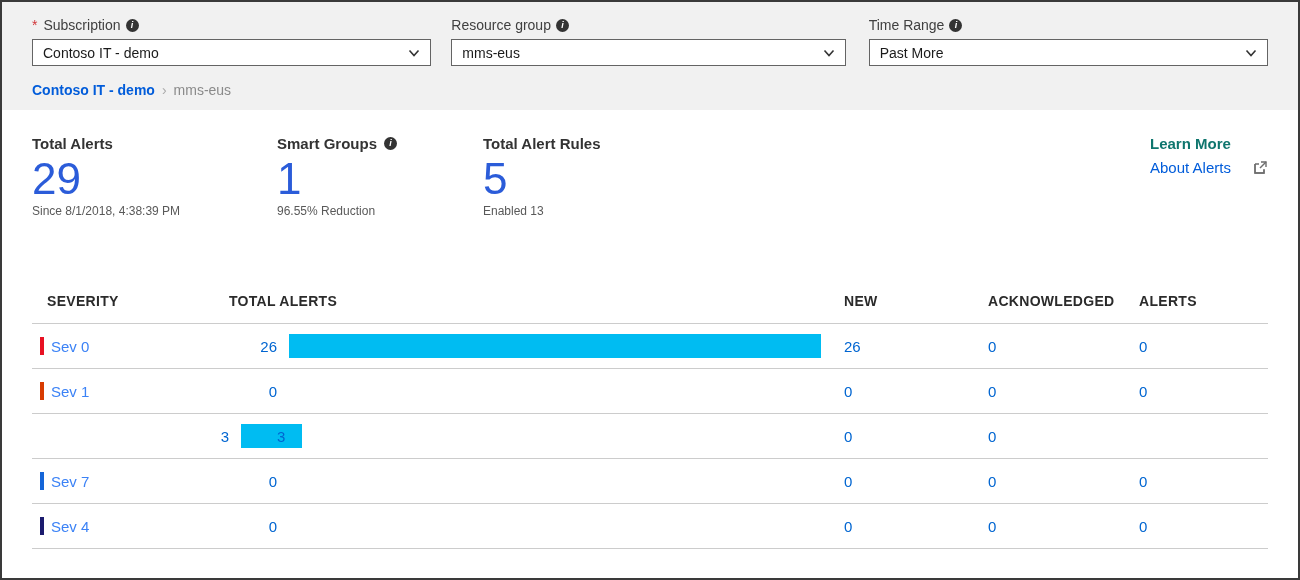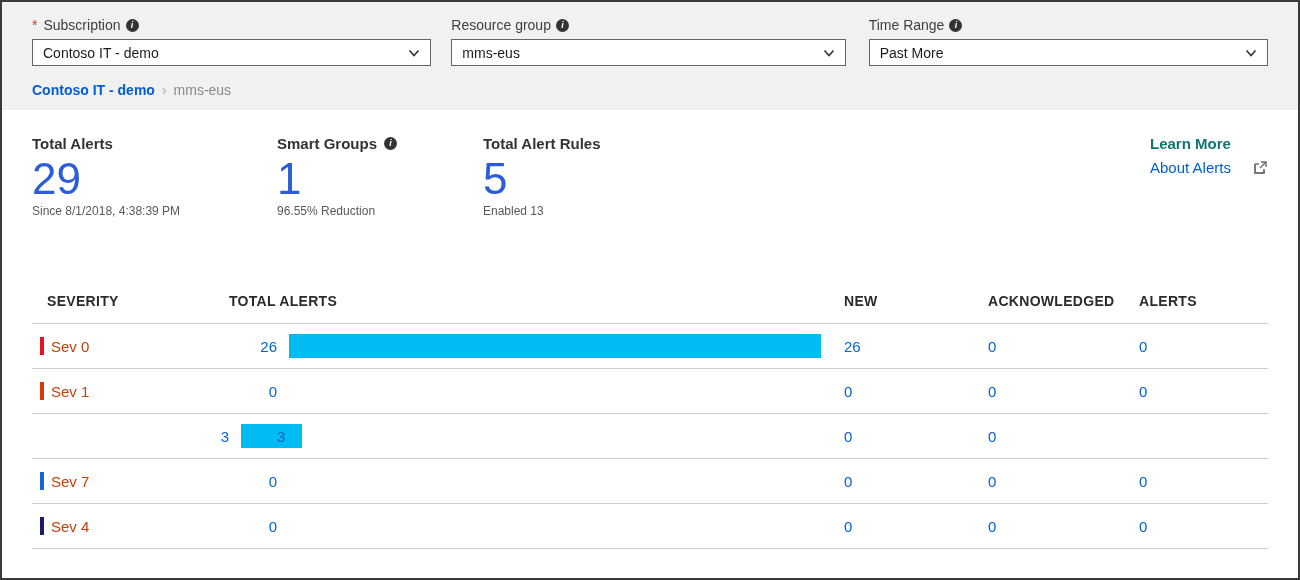--- a/index.html
+++ b/index.html
@@ -44,21 +44,21 @@
   .sev-table { margin:70px 30px 0; }
   .trow { display:grid; grid-template-columns:197px 48px 567px 144px 151px 1fr; align-items:center; }
   .thead { height:36px; border-bottom:1px solid #ccc; }
   .thead .hcell { font-size:14px; font-weight:bold; color:#2b2b2b;
     letter-spacing:.3px; align-self:start; padding-top:5px; }
   .h-sev { padding-left:15px; }
   .h-total { grid-column:2 / 4; }
   .tr { height:45px; border-bottom:1px solid #ccc; font-size:15px; }
   .sev-cell { display:flex; align-items:center; padding-left:8px; }
   .chip { width:4px; height:18px; margin-right:7px; }
-  .sev-link { color:#c2410c; cursor:pointer; }
+  .sev-link { color:#3b82f6; cursor:pointer; }
   .total-cell { text-align:right; color:#0065d1; cursor:pointer; }
   .bar-cell { padding-left:12px; }
   .bar { height:24px; background:#00bcf2; }
   .num-cell { color:#0065d1; cursor:pointer; }
 </style>
 </head>
 <body>
 
 <div class="frame">
 

